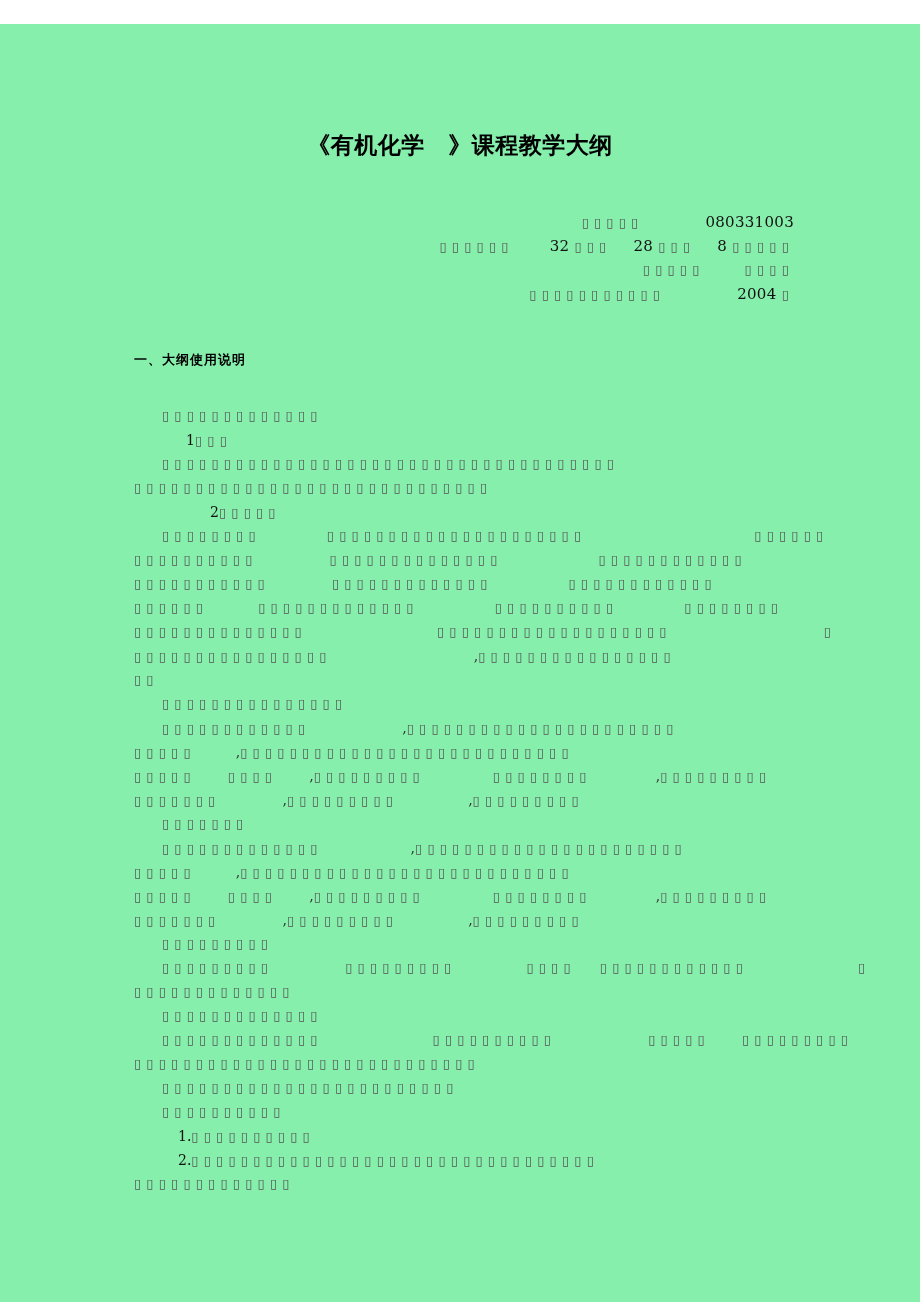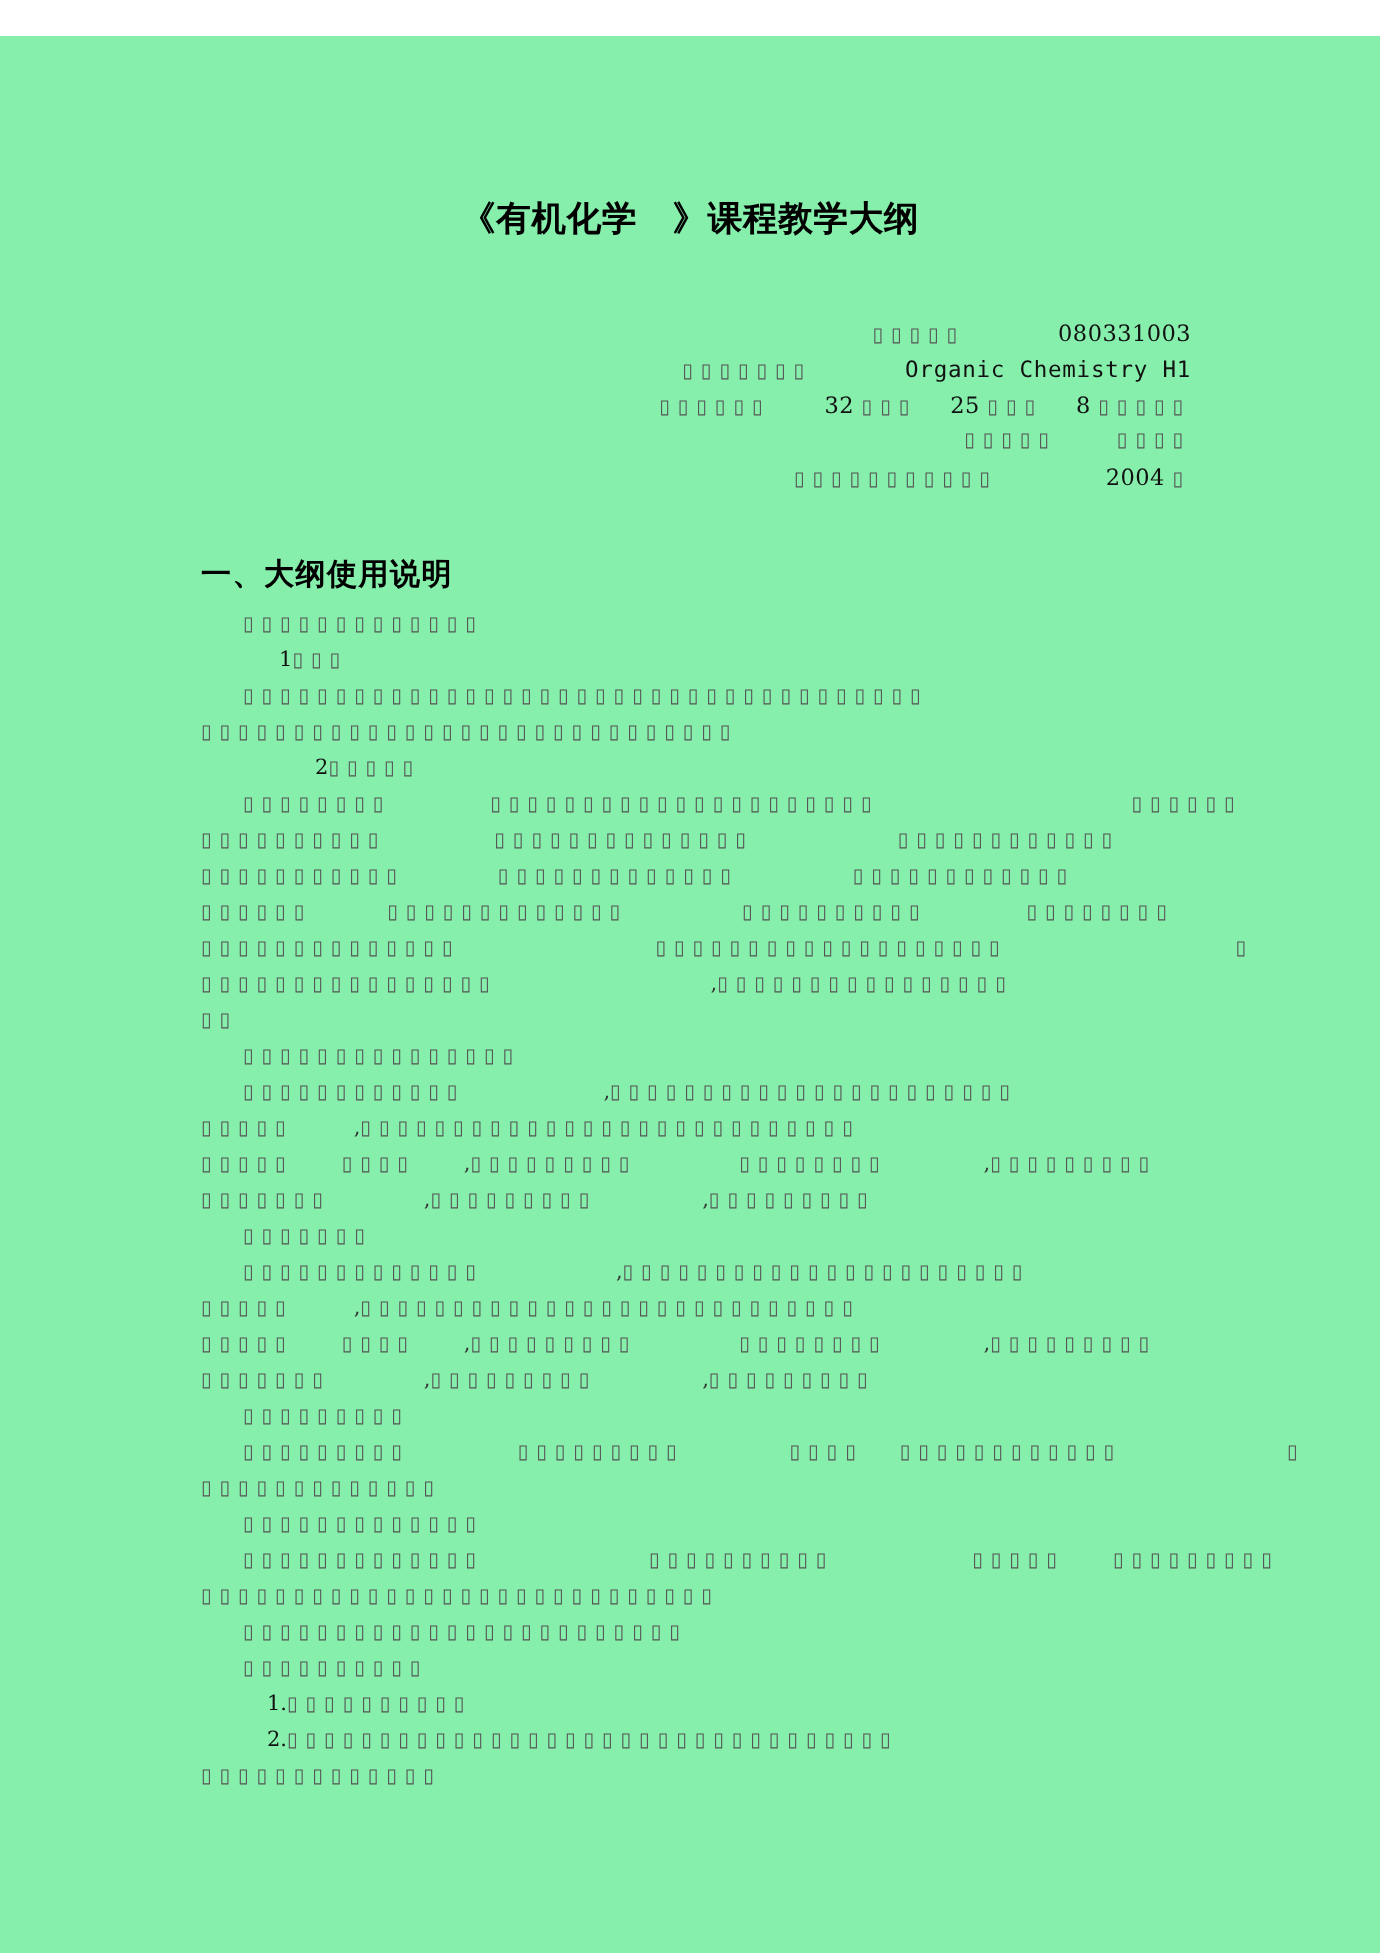--- a/index.html
+++ b/index.html
@@ -75,24 +75,24 @@
     font-family: "DejaVu Sans Mono", "Liberation Mono", monospace;
     font-size: 15px;
     letter-spacing: 0.5px;
     color: #111;
   }
 
   
   .section-heading {
     position: absolute;
     left: 134px;
-    top: 345px;
+    top: 327px;
     font-family: "DejaVu Sans", "Liberation Sans", sans-serif;
     font-weight: bold;
-    font-size: 20px;
+    font-size: 13px;
     letter-spacing: 1px;
     color: #000;
     white-space: pre;
   }
 
   
   .body-flow {
     position: absolute;
     left: 134px;
     top: 380px;
@@ -126,22 +126,21 @@
 </style>
 </head>
 <body>
 
 <div class="page">
 
   <div class="doc-title">《有机化学　》课程教学大纲</div>
 
   <div class="meta-block" id="meta-block">
       <div class="meta-row"><span class="tofu">▯▯▯▯▯</span><span class="gap" style="width: 62px;"></span><span class="lat">080331003</span></div>
-      <div class="meta-row"><span class="tofu">▯▯▯▯▯▯▯</span><span class="gap" style="width: 62px;"></span><span class="mono">Organic Chemistry H1</span></div>
-      <div class="meta-row"><span class="tofu">▯▯▯▯▯▯</span><span class="gap" style="width: 36px;"></span><span><span class="lat">32 </span><span class="tofu">▯▯▯</span><span class="gap" style="width:22px"></span><span class="lat">25 </span><span class="tofu">▯▯▯</span><span class="gap" style="width:22px"></span><span class="lat">8 </span><span class="tofu">▯▯▯▯▯</span></span></div>
+      <div class="meta-row"><span class="tofu">▯▯▯▯▯▯</span><span class="gap" style="width: 36px;"></span><span><span class="lat">32 </span><span class="tofu">▯▯▯</span><span class="gap" style="width:22px"></span><span class="lat">28 </span><span class="tofu">▯▯▯</span><span class="gap" style="width:22px"></span><span class="lat">8 </span><span class="tofu">▯▯▯▯▯</span></span></div>
       <div class="meta-row"><span class="tofu">▯▯▯▯▯</span><span class="gap" style="width: 40px;"></span><span class="tofu">▯▯▯▯</span></div>
       <div class="meta-row"><span class="tofu">▯▯▯▯▯▯▯▯▯▯▯</span><span class="gap" style="width: 72px;"></span><span class="lat"><span class="lat">2004 </span><span class="tofu">▯</span></span></div>
     </div>
 
   <div class="section-heading">一、大纲使用说明</div>
 
   <div class="body-flow" id="body-flow">
       <div class="tline"><span class="gap" style="width: 28px;"></span><span class="seg">▯▯▯▯▯▯▯▯▯▯▯▯▯</span></div>
       <div class="tline"><span class="gap" style="width: 52px;"></span><span class="num">1</span><span class="seg">▯▯▯</span></div>
       <div class="tline"><span class="gap" style="width: 28px;"></span><span class="seg">▯▯▯▯▯▯▯▯▯▯▯▯▯▯▯▯▯▯▯▯▯▯▯▯▯▯▯▯▯▯▯▯▯▯▯▯▯</span></div>

